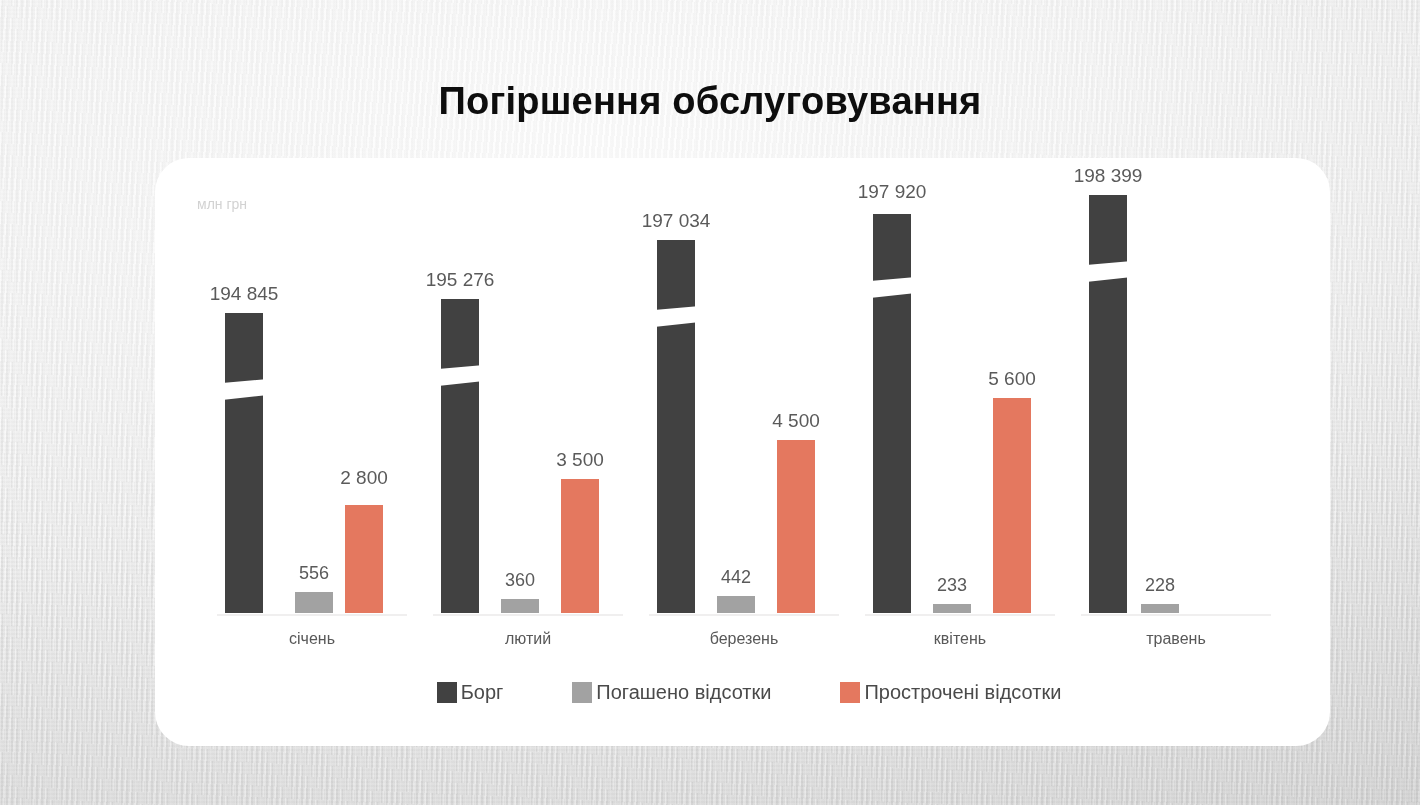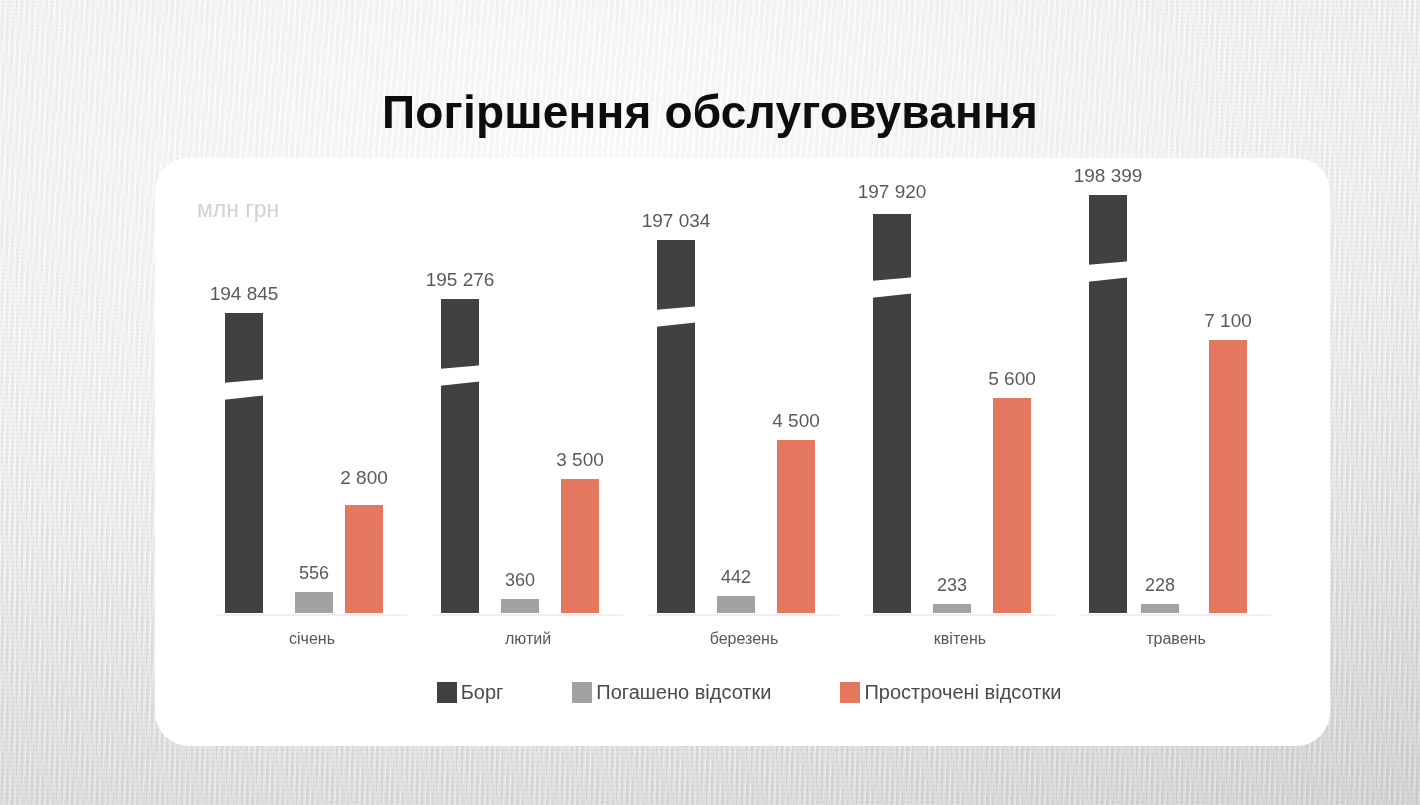--- a/index.html
+++ b/index.html
@@ -52,21 +52,21 @@
     opacity: 0.8;
   }
 
   
   #slide-title {
     position: absolute;
     top: 55px;
     left: 0;
     width: 1420px;
     text-align: center;
-    font-size: 46px;
+    font-size: 38px;
     line-height: 1.15;
     color: #0d0d0d;
     letter-spacing: 0.2px;
     z-index: 5;
   }
 
   
   #chart-card {
     position: absolute;
     left: 155px;
@@ -75,21 +75,21 @@
     height: 588px;
     background: #ffffff;
     border-radius: 34px;
     z-index: 4;
   }
 
   #axis-unit {
     position: absolute;
     left: 42px;
     top: 38px;
-    font-size: 23px;
+    font-size: 14px;
     color: #d2d2d2;
   }
 
   
   #plot {
     position: absolute;
     left: 0;
     top: 0;
     width: 1175px;
     height: 588px;
@@ -279,24 +279,20 @@
           <div class="break" style="bottom: 330px;"><svg width="46" height="22" viewBox="0 0 46 22">
               <polygon points="0,4 46,0 46,10 0,14" fill="#ffffff"></polygon>
               <polygon points="0,10 46,5 46,16 0,21" fill="#ffffff"></polygon>
             </svg></div>
           <div class="value-label" style="bottom: 426px;">198 399</div>
         </div>
         <div class="bar paid" style="left: 60px; height: 8.76px;">
           <div class="fill"></div>
           <div class="value-label small" style="bottom: 16.76px;">228</div>
         </div>
-        <div class="bar overdue" style="left: 128px; height: 272.789px;">
-          <div class="fill"></div>
-          <div class="value-label" style="bottom: 280.789px;">7 100</div>
-        </div>
         <div class="group-label">травень</div>
       </div>
     </div>
 
   <div id="legend">
       <div class="legend-item">
         <span class="legend-swatch" style="background: rgb(65, 65, 65);"></span>
         <span class="legend-text">Борг</span>
       </div>
       <div class="legend-item">

